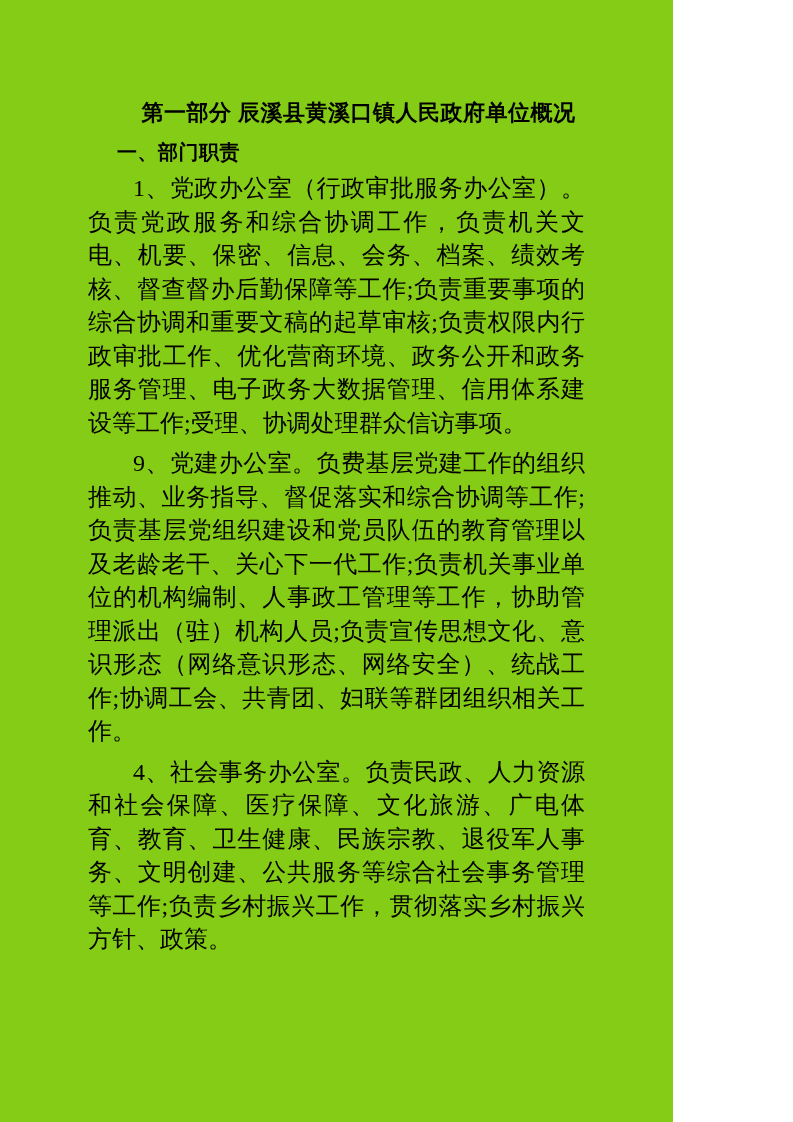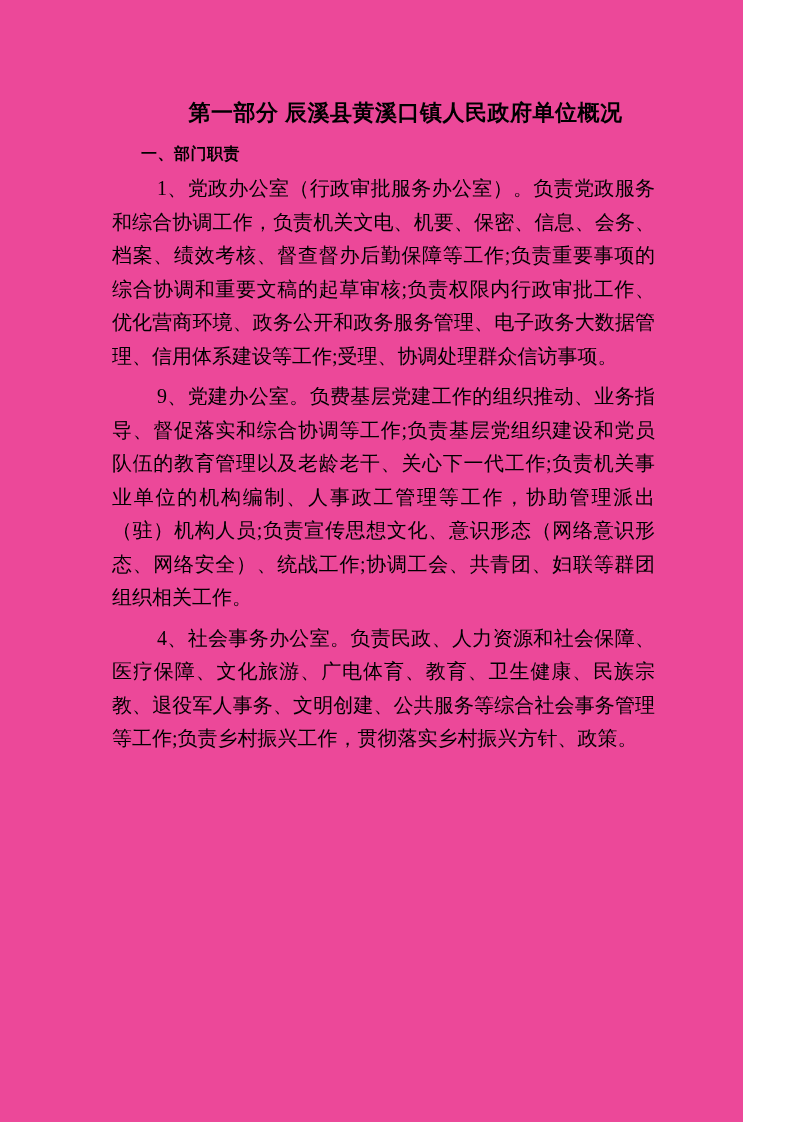--- a/index.html
+++ b/index.html
@@ -9,50 +9,50 @@
   }
   body {
     width: 793px;
     height: 1122px;
     position: relative;
     color: #000000;
     font-family: "Liberation Serif", "DejaVu Serif", serif;
   }
   .page {
     box-sizing: border-box;
-    width: 743px;
+    width: 673px;
     height: 1122px;
-    padding: 96px 88px 40px 112px;
-    background: #ec4899;
+    padding: 96px 88px 40px 88px;
+    background: #84cc16;
     overflow: hidden;
   }
   .doc-title {
     font-family: "Liberation Sans", "DejaVu Sans", sans-serif;
     font-size: 22px;
     line-height: 34px;
     font-weight: bold;
     text-align: center;
     text-indent: 44px;        
     letter-spacing: 0.5px;
     margin: 0;
   }
   .section-heading {
-    font-family: Liberation Serif, serif;
-    font-size: 16px;
+    font-family: Liberation Mono, monospace;
+    font-size: 20px;
     line-height: 30px;
     font-weight: bold;
     letter-spacing: 0.5px;
     margin: 9px 0 0 0;
     padding-left: 29px;
   }
   .paragraphs {
     margin-top: 3px;
   }
   .paragraphs p {
-    font-size: 20px;
+    font-size: 24px;
     line-height: 33.5px;
     margin: 7px 0 0 0;
     text-indent: 45px;
     text-align: justify;
     text-justify: inter-character;
     word-break: break-all;
   }
   .paragraphs p:first-child {
     margin-top: 0;
   }

